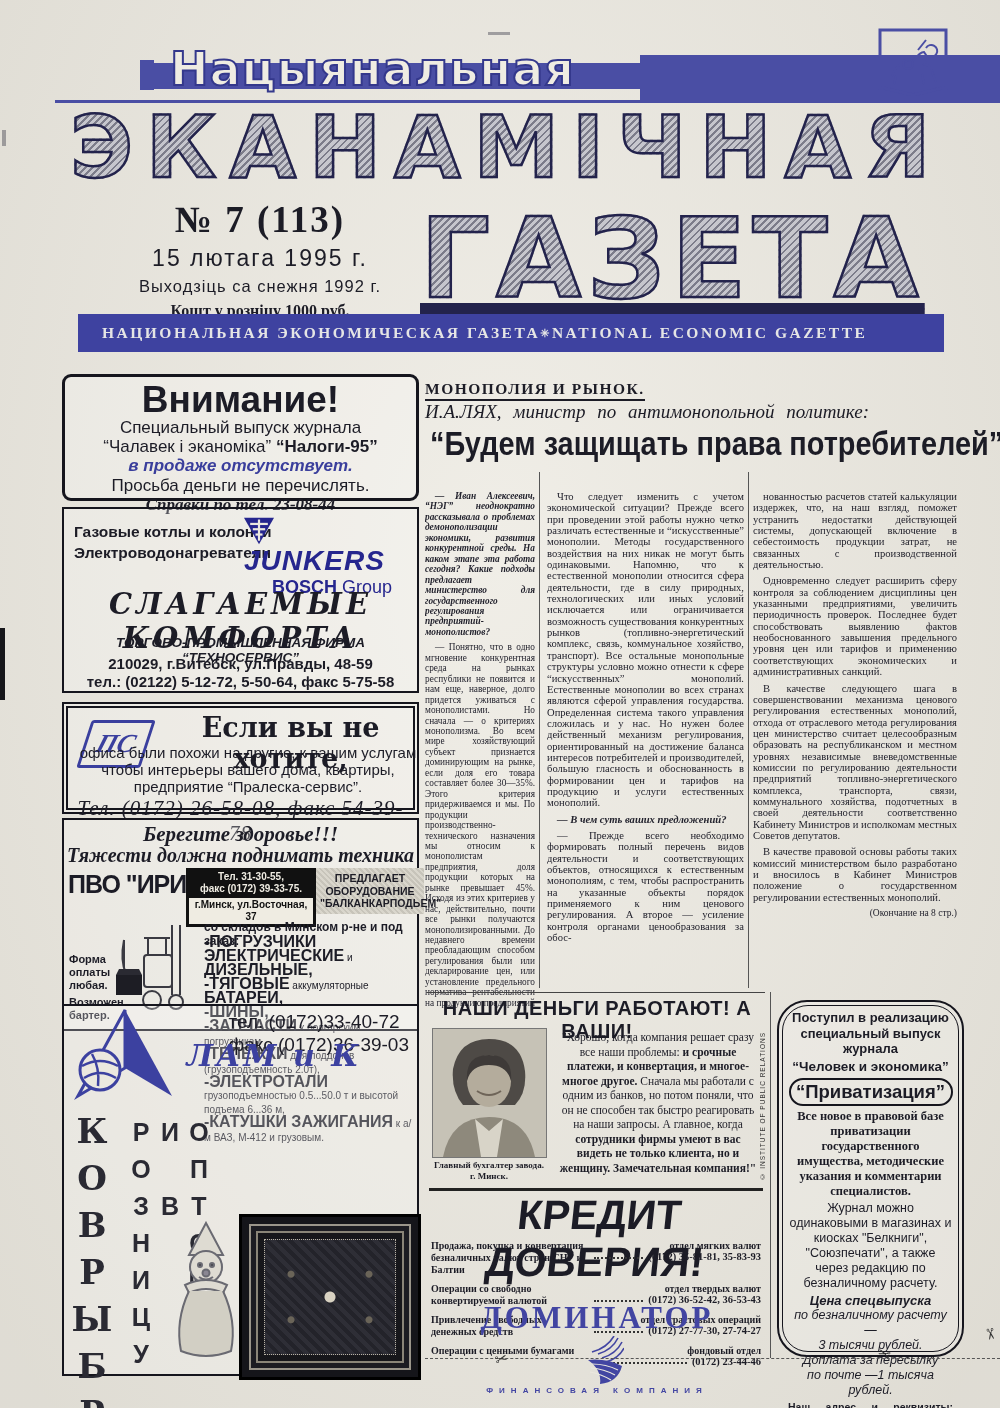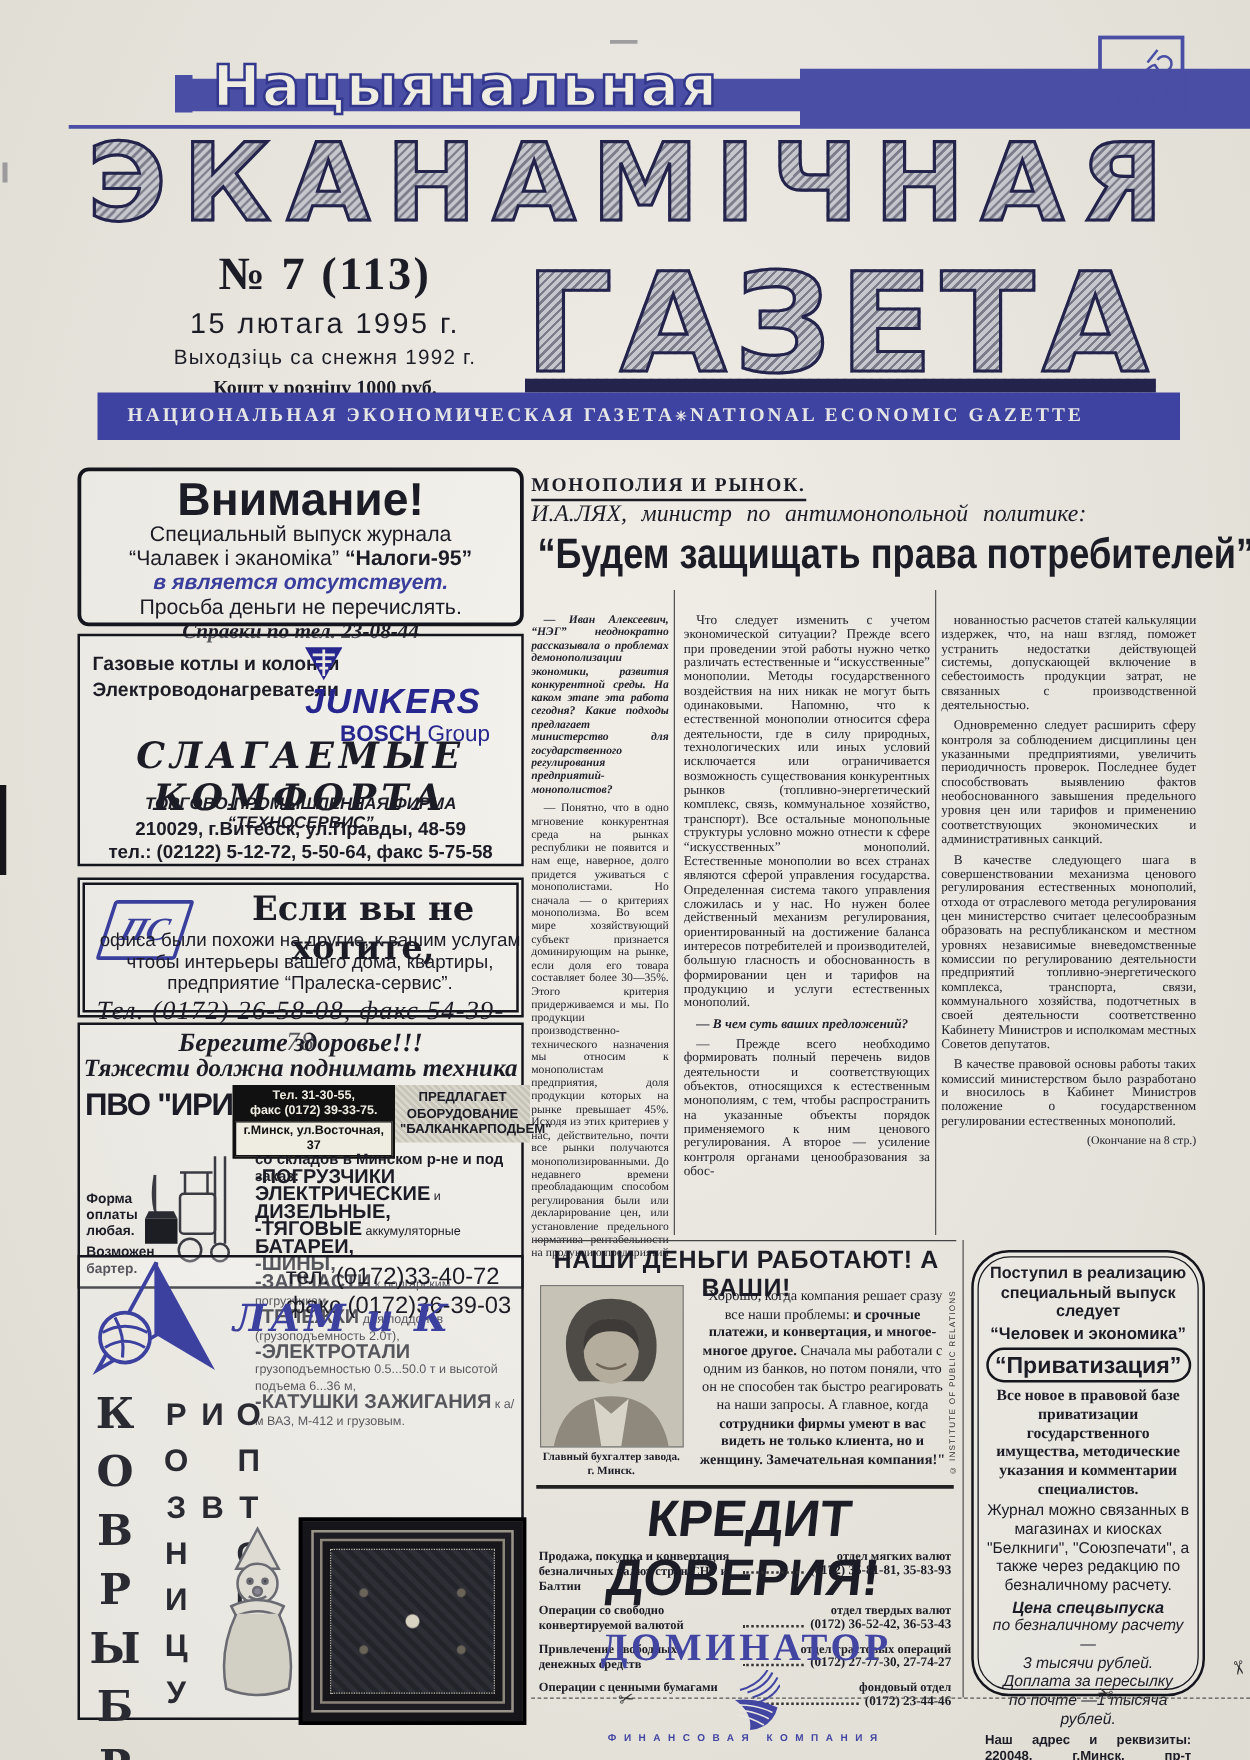--- a/index.html
+++ b/index.html
@@ -211,21 +211,21 @@
     <span>NATIONAL ECONOMIC GAZETTE</span>
   </div>
 
   <div class="abs adbox b3 vnim ctr">
     <div class="vnim-title">Внимание!</div>
     <div class="vnim-l1">Специальный выпуск журнала</div>
     <div class="vnim-l2">
       <span>“Чалавек і эканоміка”</span>
       <b>“Налоги-95”</b>
     </div>
-    <div class="vnim-l3">в является отсутствует.</div>
+    <div class="vnim-l3">в продаже отсутствует.</div>
     <div class="vnim-l4">Просьба деньги не перечислять.</div>
     <div class="vnim-l5">Справки по тел. 23-08-44</div>
   </div>
 
   <div class="abs adbox b2 junk">
     <div class="junk-left">
       <div>Газовые котлы и колонки</div>
       <div>Электроводонагреватели</div>
     </div>
     <div class="junk-logo">
@@ -446,26 +446,26 @@
     <div class="dom-copy">© INSTITUTE OF PUBLIC RELATIONS</div>
   </div>
 
   <div class="abs vrule-ads"></div>
 
   <div class="abs priv">
     <div class="priv-inner"></div>
     <div class="priv-head">
       <div>Поступил в реализацию</div>
       <div>специальный выпуск</div>
-      <div>следует</div>
+      <div>журнала</div>
     </div>
     <div class="priv-mag">“Человек и экономика”</div>
     <div class="priv-title">“Приватизация”</div>
     <div class="priv-p1">Все новое в правовой базе приватизации государственного имущества, методические указания и комментарии специалистов.</div>
-    <div class="priv-p2">Журнал можно связанных в магазинах и киосках "Белкниги", "Союзпечати", а также через редакцию по безналичному расчету.</div>
+    <div class="priv-p2">Журнал можно одинаковыми в магазинах и киосках "Белкниги", "Союзпечати", а также через редакцию по безналичному расчету.</div>
     <div class="priv-price-t">Цена спецвыпуска</div>
     <div class="priv-it">
       <div>по безналичному расчету —</div>
       <div>3 тысячи рублей.</div>
       <div>Доплата за пересылку</div>
       <div>по почте —1 тысяча рублей.</div>
     </div>
     <div class="priv-addr">Наш адрес и реквизиты: 220048, г.Минск, пр-т Машерова, 23, корп.2, комн. 705.</div>
 
   </div>

